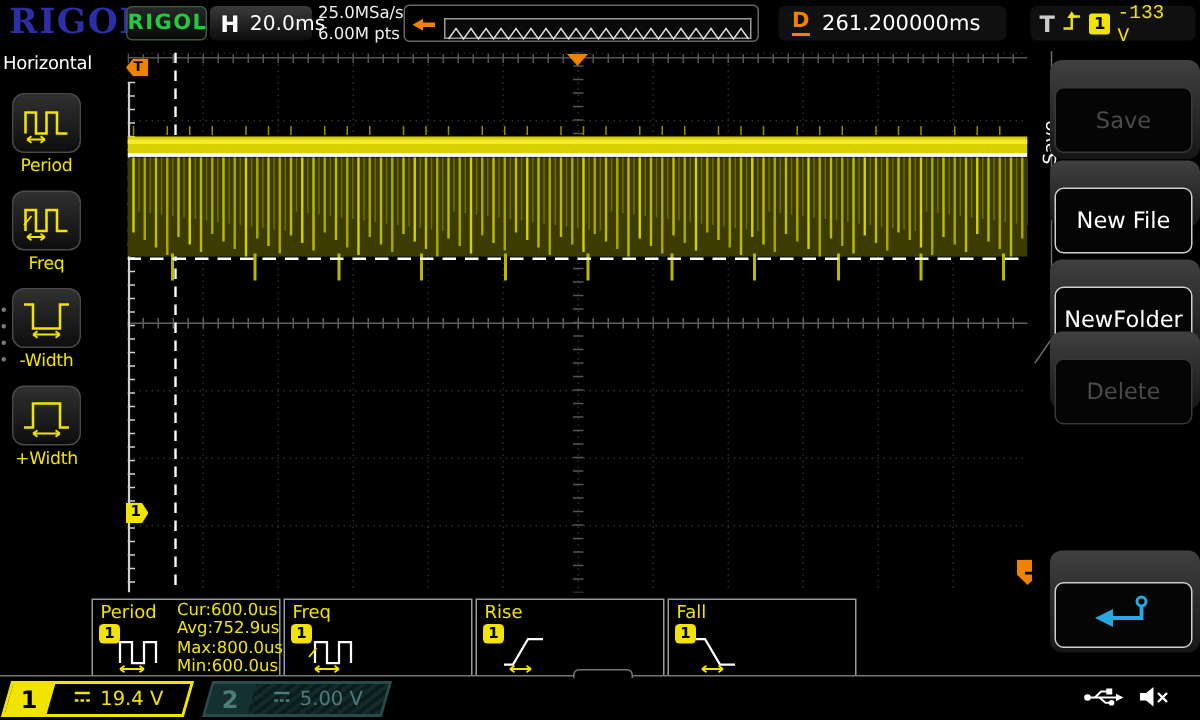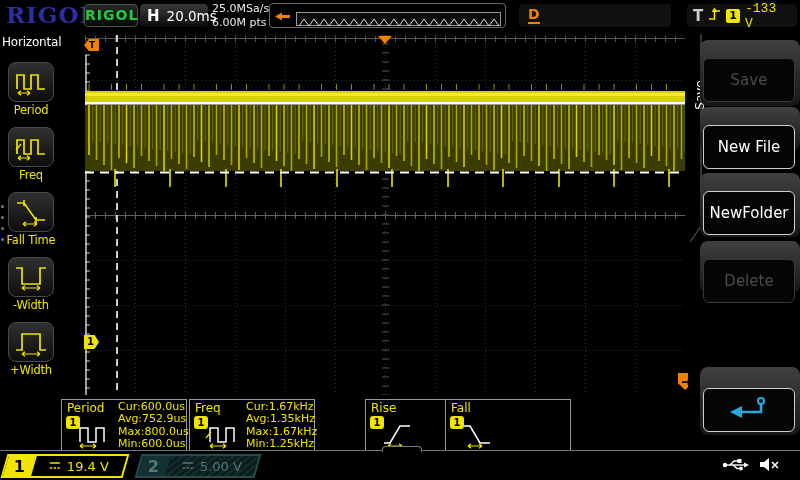--- a/index.html
+++ b/index.html
@@ -109,20 +109,21 @@
       <span class="pv-arrow" id="pv-arrow"><svg width="17" height="9">
             <path d="M8 4.5 H16" stroke="#f08200" stroke-width="3"></path>
             <path d="M8 0.5 L1 4.5 L8 8.5 Z" fill="#f08200"></path>
           </svg></span>
       <div class="pv-inner" id="pv-inner"><svg width="203" height="12" viewBox="0 0 203 12">
             <polyline points="2,10 7,3 12,10 17,3 22,10 27,3 32,10 37,3 42,10 47,3 52,10 57,3 62,10 67,3 72,10 77,3 82,10 87,3 92,10 97,3 102,10 107,3 112,10 117,3 122,10 127,3 132,10 137,3 142,10 147,3 152,10 157,3 162,10 167,3 172,10 177,3 182,10 187,3 192,10 197,3 202,10 " fill="none" stroke="#ddd" stroke-width="1"></polyline>
           </svg></div>
     </div>
     <div class="dbox">
       <span class="dlabel">D</span>
+      <span class="dval">261.200000ms</span>
     </div>
     <div class="tbox">
       <span class="tlabel">T</span>
       <span id="tedge"><svg width="13" height="16" viewBox="0 0 13 16">
             <path d="M1 13 H6.5 V5 M6.5 5 H12" fill="none" stroke="#f0e400" stroke-width="1.6"></path>
             <path d="M6.5 1.5 l-3 4.5 h6 z" fill="#f0e400"></path>
           </svg></span>
       <span class="tsrc">1</span>
       <span class="tlev">-133 V</span>
     </div>
@@ -142,29 +143,20 @@
         </div>
         <div class="side-item">
           <div class="side-btn">
             <svg width="34" height="30" viewBox="0 0 34 30">
               <path d="M3 22 V8 H10 V22 H17 V8 H24 V22 H31" fill="none" stroke="#f0e400" stroke-width="1.7"></path>
               <path d="M2 18 l5 -6" stroke="#f0e400" stroke-width="1.3"></path>
               <path d="M4 26 H16 M4 26 l3 -2.2 M4 26 l3 2.2 M16 26 l-3 -2.2 M16 26 l-3 2.2" stroke="#f0e400" stroke-width="1.2" fill="none"></path>
             </svg>
           </div>
           <div class="side-label">Freq</div>
-        </div>
-        <div class="side-item">
-          <div class="side-btn">
-            <svg width="34" height="30" viewBox="0 0 34 30">
-              <path d="M3 6 H10 L22 23 H31 M10 3 v6 M22 20 v6" fill="none" stroke="#f0e400" stroke-width="1.6"></path>
-              <path d="M9 27 H23 M9 27 l3 -2.2 M9 27 l3 2.2 M23 27 l-3 -2.2 M23 27 l-3 2.2" stroke="#f0e400" stroke-width="1.2" fill="none"></path>
-            </svg>
-          </div>
-          <div class="side-label">Fall Time</div>
         </div>
         <div class="side-item">
           <div class="side-btn">
             <svg width="34" height="30" viewBox="0 0 34 30">
               <path d="M2 6 H8 V22 H26 V6 H32" fill="none" stroke="#f0e400" stroke-width="1.7"></path>
               <path d="M8 26 H26 M8 26 l3 -2.2 M8 26 l3 2.2 M26 26 l-3 -2.2 M26 26 l-3 2.2" stroke="#f0e400" stroke-width="1.2" fill="none"></path>
             </svg>
           </div>
           <div class="side-label">-Width</div>
         </div>
@@ -642,21 +634,21 @@
     <div id="rm-buttons">
         <div class="rm-block" style="top: 10px; height: 66px;">
           <div class="rm-btn off" style="top: 18px;">Save</div>
         </div>
         <div class="rm-block" style="top: 77px; height: 44px;">
           <div class="rm-btn on" style="top: 18px;">New File</div>
         </div>
         <div class="rm-block" style="top: 143px; height: 64px;">
           <div class="rm-btn on" style="top: 18px;">NewFolder</div>
         </div>
-        <div class="rm-block" style="top: 211px; height: 52px;">
+        <div class="rm-block" style="top: 191px; height: 52px;">
           <div class="rm-btn off" style="top: 18px;">Delete</div>
         </div>
         <div class="rm-block" style="top: 337px; height: 68px;">
           <div class="rm-btn on" style="top: 21px;">
             <span><svg width="46" height="28" viewBox="0 0 46 28">
                 <circle cx="35" cy="7" r="3" fill="none" stroke="#29a8e0" stroke-width="2"></circle>
                 <path d="M35 10 V18 H15" fill="none" stroke="#29a8e0" stroke-width="2.6"></path>
                 <path d="M16 12 L16 24 L4 18 Z" fill="#29a8e0"></path>
               </svg></span>
           </div>
@@ -680,28 +672,22 @@
         </div>
       </div>
       <div class="panel" style="left: 189px;">
         <div class="p-title">Freq</div>
         <div class="p-badge">1</div>
         <div class="p-icon"><svg width="36" height="28" viewBox="0 0 36 28">
             <path d="M6 21 V7 H14 V21 H22 V7 H30 V21" fill="none" stroke="#fff" stroke-width="1.5"></path>
             <path d="M2 17 l5 -6" stroke="#f0e400" stroke-width="1.2"></path>
             <path d="M6 25 H22 M6 25 l3 -2.2 M6 25 l3 2.2 M22 25 l-3 -2.2 M22 25 l-3 2.2" stroke="#f0e400" stroke-width="1.2" fill="none"></path>
           </svg></div>
-        <div class="p-rows">
-          <div>Cur:1.67kHz</div>
-          <div>Avg:1.35kHz</div>
-          <div>Max:1.67kHz</div>
-          <div>Min:1.25kHz</div>
-        </div>
-      </div>
-      <div class="panel" style="left: 317px; margin-left: 48px;">
+      </div>
+      <div class="panel" style="left: 317px;">
         <div class="p-title">Rise</div>
         <div class="p-badge">1</div>
         <div class="p-icon"><svg width="36" height="28" viewBox="0 0 36 28">
             <path d="M4 22 H10 L20 5 H30" fill="none" stroke="#fff" stroke-width="1.5"></path>
             <path d="M8 25 H22 M8 25 l3 -2.2 M8 25 l3 2.2 M22 25 l-3 -2.2 M22 25 l-3 2.2" stroke="#f0e400" stroke-width="1.2" fill="none"></path>
           </svg></div>
       </div>
       <div class="panel" style="left: 445px;">
         <div class="p-title">Fall</div>
         <div class="p-badge">1</div>

